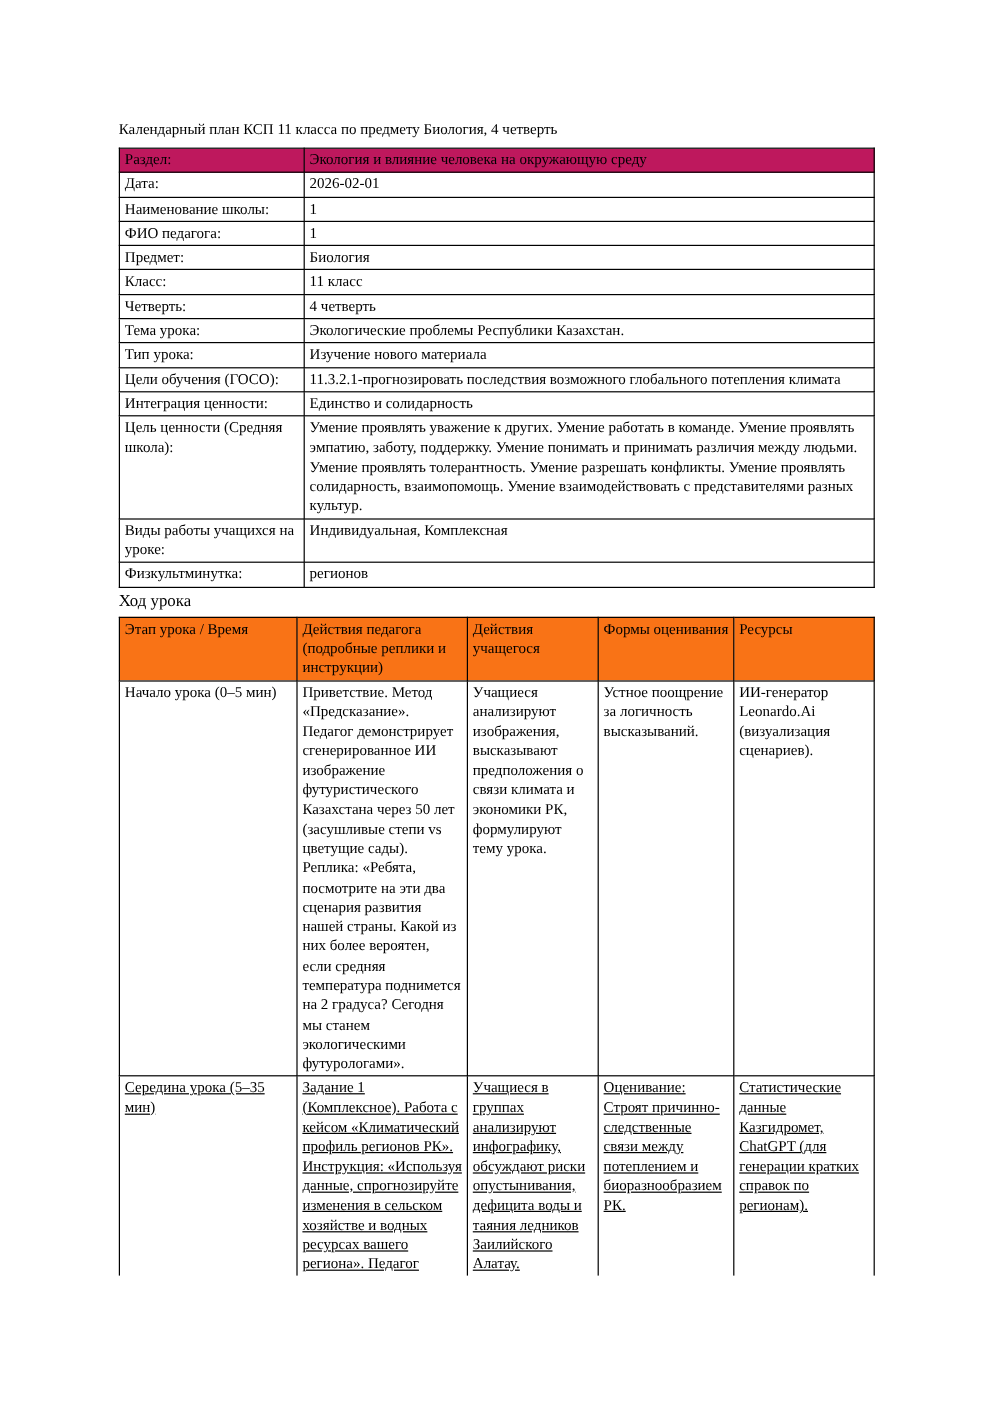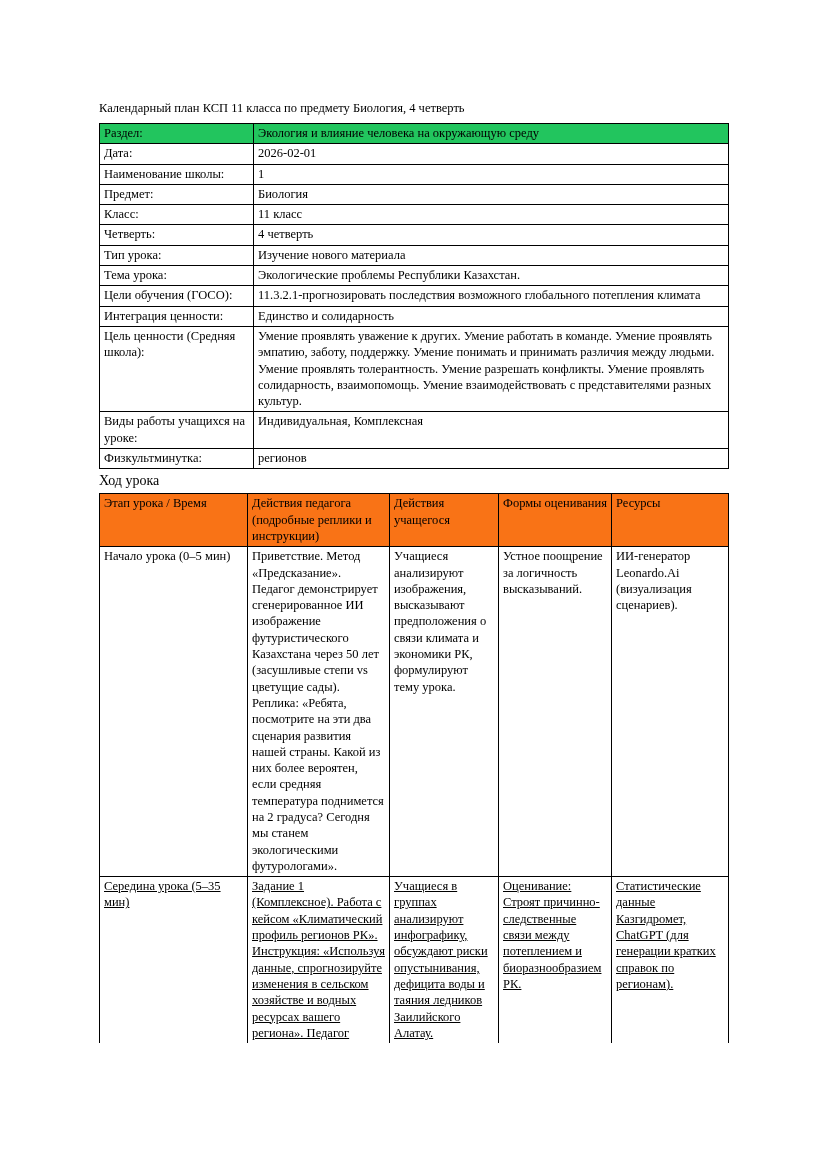--- a/index.html
+++ b/index.html
@@ -42,21 +42,21 @@
     line-height: 16.3px;
     font-weight: normal;
     text-align: left;
     word-wrap: break-word;
     overflow-wrap: break-word;
     hyphens: none;
   }
   
   .info-table col.c-label { width: 154px; }
   .info-table col.c-value { width: 475px; }
-  .info-table tr.shaded td { background: #22c55e; margin-top: 17px; }
+  .info-table tr.shaded td { background: #be185d; margin-top: 17px; }
   .info-table td.label { }
   .info-table td.value { }
 
   .section-label {
     font-size: 14px;
     line-height: 16px;
     margin: 4px 0 4px 0;
   }
 
   
@@ -92,38 +92,42 @@
       </tr>
       <tr>
         <td class="label">Дата:</td>
         <td class="value">2026-02-01</td>
       </tr>
       <tr>
         <td class="label">Наименование школы:</td>
         <td class="value">1</td>
       </tr>
       <tr>
+        <td class="label">ФИО педагога:</td>
+        <td class="value">1</td>
+      </tr>
+      <tr>
         <td class="label">Предмет:</td>
         <td class="value">Биология</td>
       </tr>
       <tr>
         <td class="label">Класс:</td>
         <td class="value">11 класс</td>
       </tr>
       <tr>
         <td class="label">Четверть:</td>
         <td class="value">4 четверть</td>
       </tr>
       <tr>
+        <td class="label">Тема урока:</td>
+        <td class="value">Экологические проблемы Республики Казахстан.</td>
+      </tr>
+      <tr>
         <td class="label">Тип урока:</td>
         <td class="value">Изучение нового материала</td>
-      </tr>
-      <tr>
-        <td class="label">Тема урока:</td>
-        <td class="value">Экологические проблемы Республики Казахстан.</td>
       </tr>
       <tr>
         <td class="label">Цели обучения (ГОСО):</td>
         <td class="value">11.3.2.1-прогнозировать последствия возможного глобального потепления климата</td>
       </tr>
       <tr>
         <td class="label">Интеграция ценности:</td>
         <td class="value">Единство и солидарность</td>
       </tr>
       <tr>

